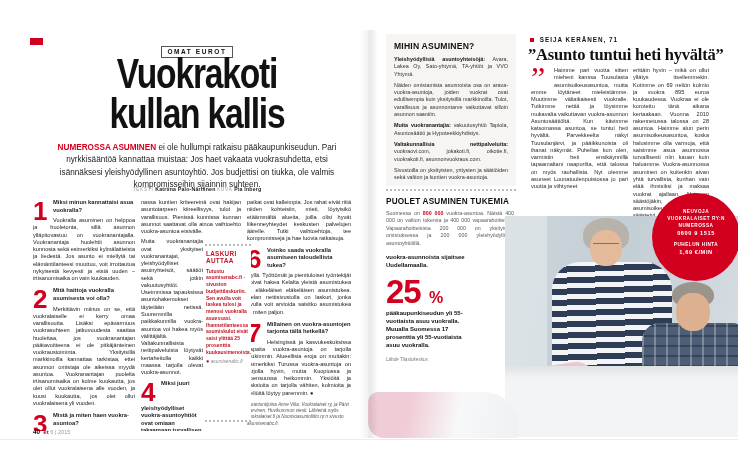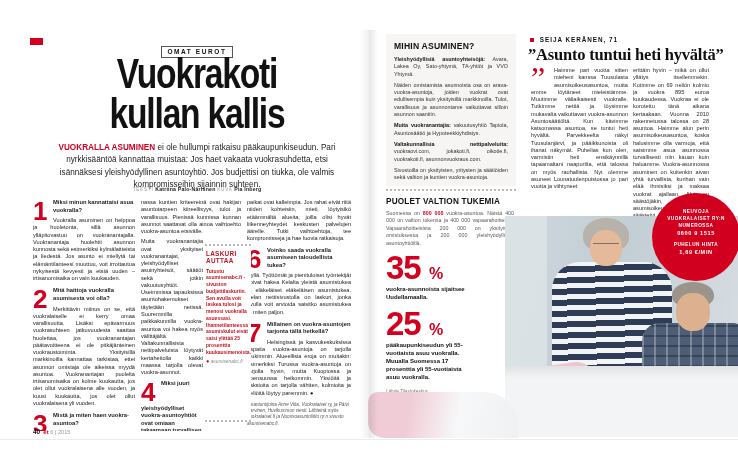--- a/index.html
+++ b/index.html
@@ -106,21 +106,21 @@
 
   <div class="abs kicker">
     <span>OMAT EUROT</span>
   </div>
 
   <div class="abs main-title">
     <div>Vuokrakoti</div>
     <div>kullan kallis</div>
   </div>
 
-  <div class="abs intro"><b>VUOKRALLA ASUMINEN</b><span> ei ole hullumpi ratkaisu pääkaupunkiseudun. Pari nyrkkisääntöä kannattaa muistaa: Jos haet vakaata vuokrasuhdetta, etsi isännäksesi yleishyödyllinen asuntoyhtiö. Jos budjettisi on tiukka, ole valmis kompromisseihin sijainnin suhteen.</span></div>
+  <div class="abs intro"><b>NUMEROSSA ASUMINEN</b><span> ei ole hullumpi ratkaisu pääkaupunkiseudun. Pari nyrkkisääntöä kannattaa muistaa: Jos haet vakaata vuokrasuhdetta, etsi isännäksesi yleishyödyllinen asuntoyhtiö. Jos budjettisi on tiukka, ole valmis kompromisseihin sijainnin suhteen.</span></div>
 
   <div class="abs byline">
     <span class="lbl">TEKSTI</span>
     <span class="nm">Katriina Palo-Närhinen</span>
     <span class="lbl">KUVA</span>
     <span class="nm">Pia Inberg</span>
   </div>
 
   <div class="abs col col1">
     <div class="qa">
@@ -188,23 +188,22 @@
     <p><b>Yleishyödyllisiä asuntoyhteisöjä:</b><span> Avara, Lakea Oy, Sato-yhtymä, TA-yhtiöt ja VVO Yhtymä.</span></p>
     <p>Näiden omistamista asunnoista osa on arava-vuokra-asuntoja, joiden vuokrat ovat edullisempia kuin yksityisillä markkinoilla. Tulot, varallisuus ja asunnontarve vaikuttavat silloin asunnon saantiin.</p>
     <p><b>Muita vuokranantajia:</b><span> vakuutusyhtiö Tapiola, Asuntosäätiö ja Hypoteekkiyhdistys.</span></p>
     <p><b>Valtakunnallisia nettipalveluita:</b><span> vuokraovi.com, jokakoti.fi, oikotie.fi, vuokrakoti.fi, asunnonvuokraus.com.</span></p>
     <p>Sivustoilla on yksityisten, yritysten ja säätiöiden sekä valtion ja kuntien vuokra-asuntoja.</p>
   </div>
 
   <div class="abs dotsep"></div>
 
   <div class="abs stats">
-    <h3>PUOLET VALTION TUKEMIA</h3>
+    <h3>PUOLET ASUMINEN TUKEMIA</h3>
     <p class="si"><span>Suomessa on </span><b>800 000</b><span> vuokra-asuntoa. Näistä 400 000 on valtion tukemia ja 400 000 vapaarahoitteisia. Vapaarahoitteisista 200 000 on yksityisten omistuksessa ja 200 000 yleishyödyllisillä asuntoyhtiöillä.</span></p>
-    <div class="statv"><span>35</span> <span class="pc">%</span></div>
     <div class="statc">vuokra-asunnoista sijaitsee Uudellamaalla.</div>
     <div class="statv"><span>25</span> <span class="pc">%</span></div>
     <div class="statc">pääkaupunkiseudun yli 55-vuotiaista asuu vuokralla. Muualla Suomessa 17 prosenttia yli 55-vuotiaista asuu vuokralla.</div>
     <div class="source">Lähde Tilastokeskus</div>
   </div>
 
   <div class="abs pkick">
     <span class="sq"></span>
     <span>SEIJA KERÄNEN, 71</span>
   </div>

